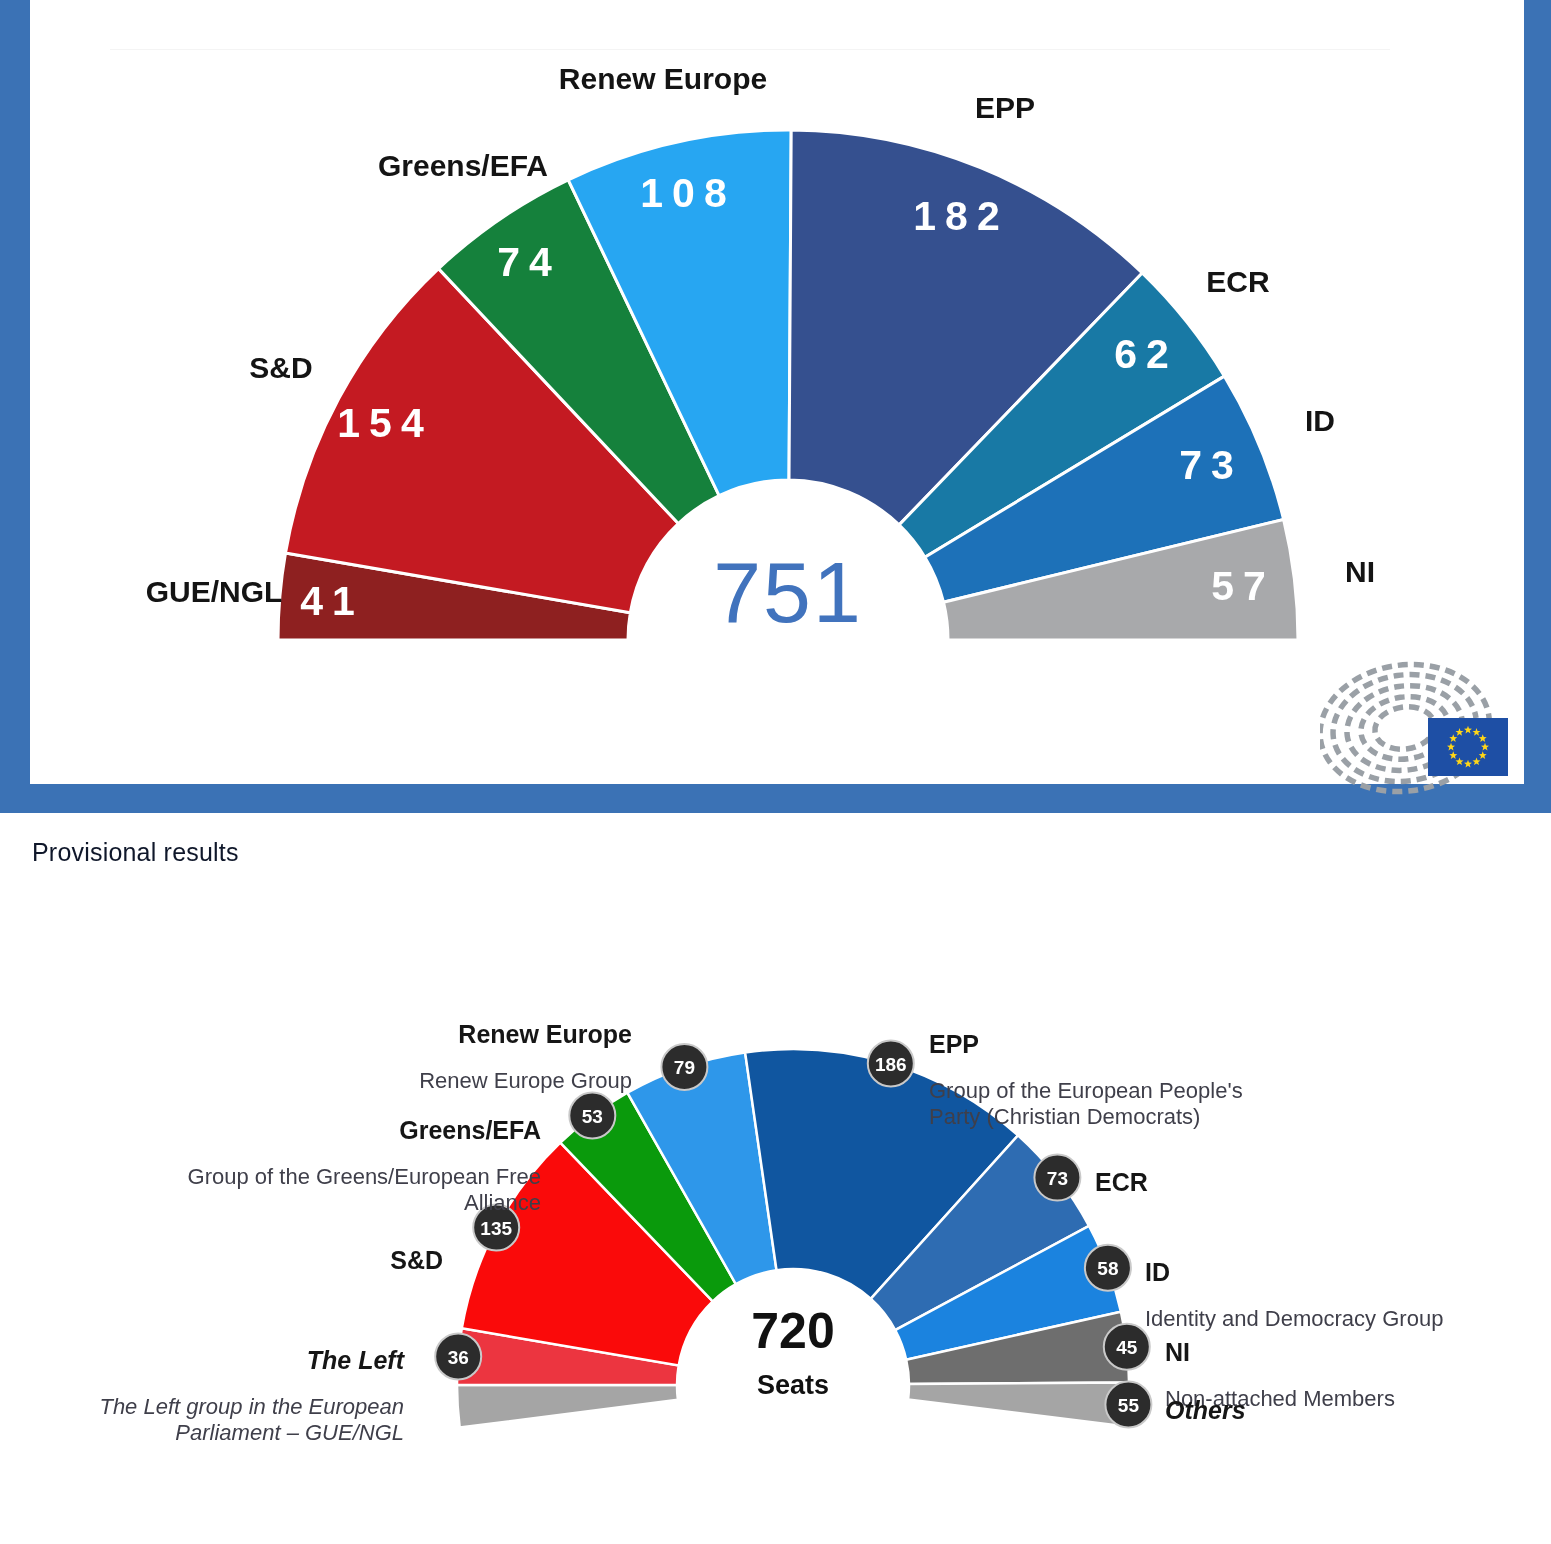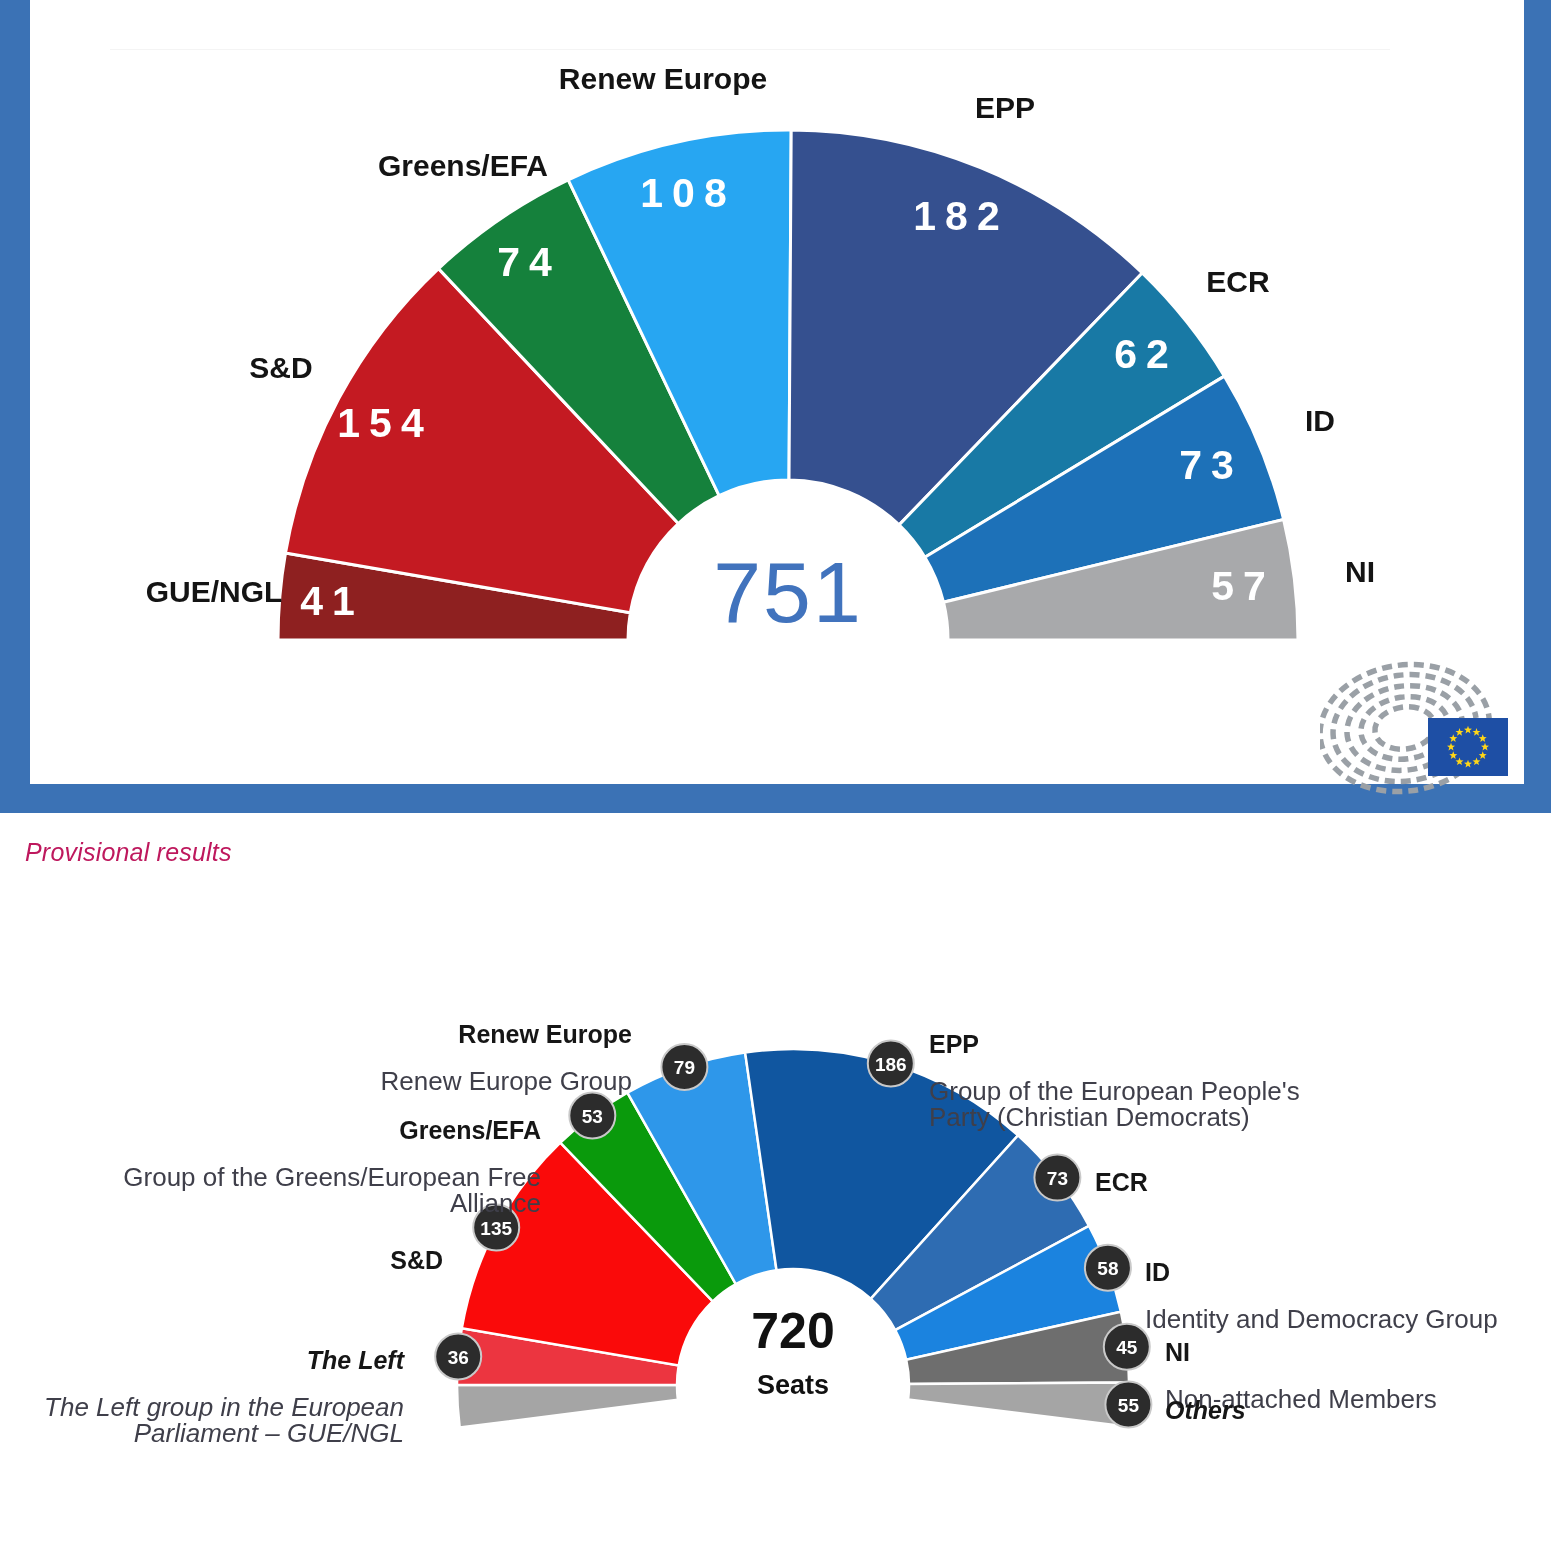--- a/index.html
+++ b/index.html
@@ -8,33 +8,32 @@
     font-family:"Liberation Sans",sans-serif;overflow:hidden;
   }
   .frame-bar{position:absolute;background:#3b72b5;}
   .frame-left{left:0;top:0;width:30px;height:813px;}
   .frame-right{left:1524px;top:0;width:27px;height:813px;}
   .frame-bottom{left:0;top:784px;width:1551px;height:29px;}
   .chart-svg{position:absolute;left:0;}
   #top-chart{top:0;}
   #bottom-chart{top:1000px;}
   .provisional{
-    position:absolute;left:25px;top:838px;font-size:25px;color:#be185d;
+    position:absolute;left:32px;top:838px;font-size:25px;color:#0f172a;
     letter-spacing:0.2px;
-    font-style:italic;
   }
   .logo-svg{position:absolute;left:1320px;top:660px;}
   .group-label{position:absolute;white-space:pre-line;}
   .group-label.right-side{text-align:left;}
   .group-label.left-side{text-align:right;}
   .group-label .g-title{
     font-size:25px;font-weight:bold;color:#161616;line-height:29px;
   }
   .group-label .g-desc{
-    font-size:26px;color:#3f3f4a;line-height:26px;margin-top:1px;
+    font-size:22px;color:#3f3f4a;line-height:26px;margin-top:1px;
   }
   .hairline{position:absolute;left:110px;top:49px;width:1280px;height:1px;background:#f4f4f4;}
 </style>
 </head>
 <body>
 
 <div class="screenshot">
 
   <div class="frame-bar frame-left"></div>
   <div class="frame-bar frame-right"></div>

